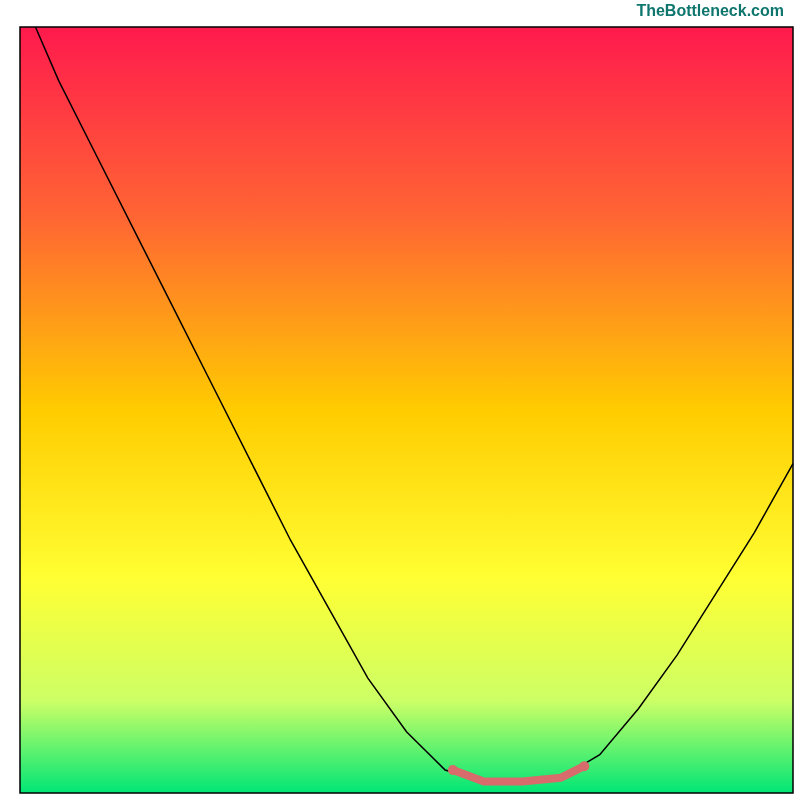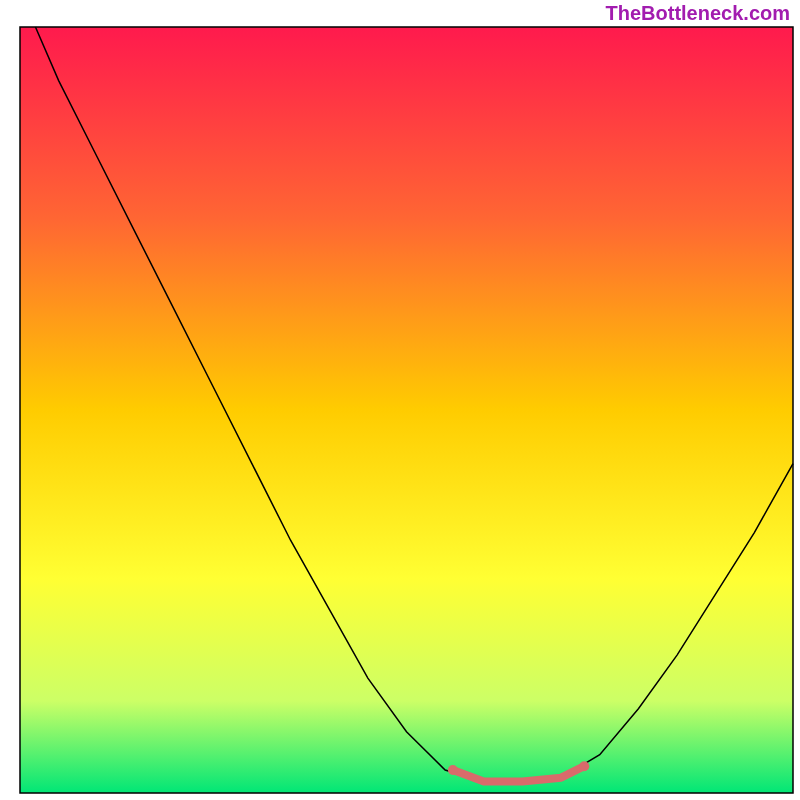--- a/index.html
+++ b/index.html
@@ -7,24 +7,24 @@
     width: 800px;
     height: 800px;
     background: #ffffff;
     position: relative;
     font-family: Arial, sans-serif;
     overflow: hidden;
   }
   .watermark {
     position: absolute;
     top: 2px;
-    right: 10px;
-    font-size: 20px;
+    right: 16px;
+    font-size: 16px;
     font-weight: bold;
-    color: #a21caf;
+    color: #0f766e;
     z-index: 10;
   }
   .chart-container {
     position: absolute;
     top: 0;
     left: 0;
     width: 800px;
     height: 800px;
   }
   svg {

